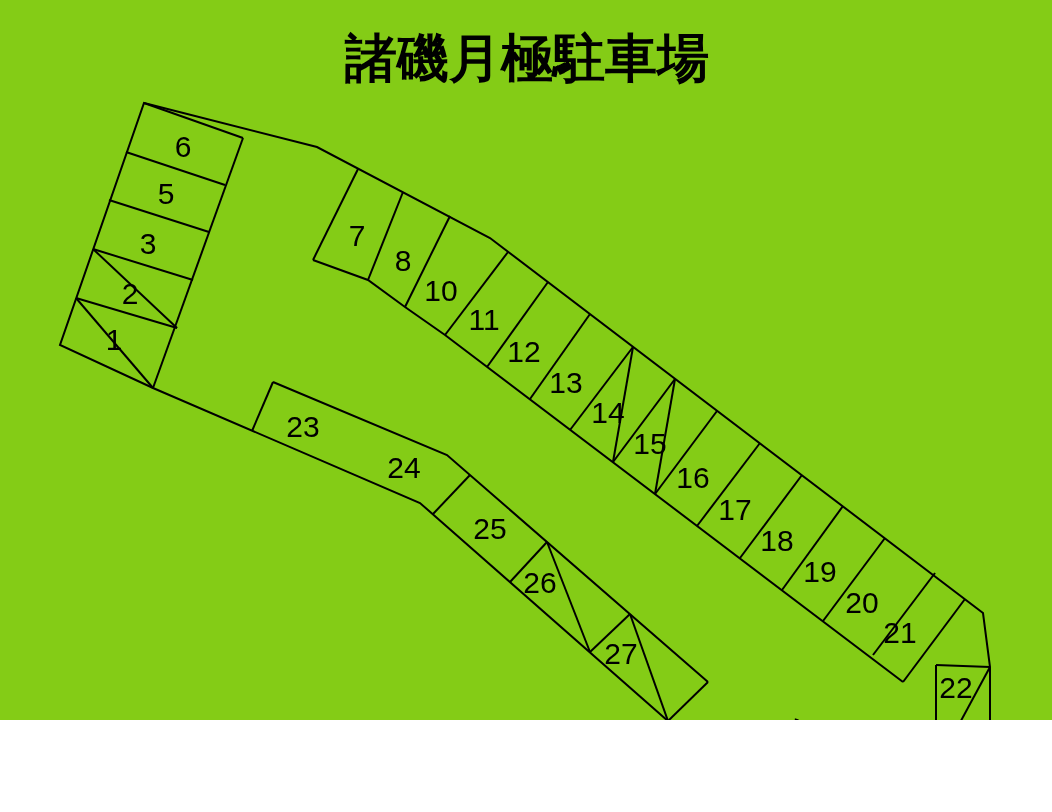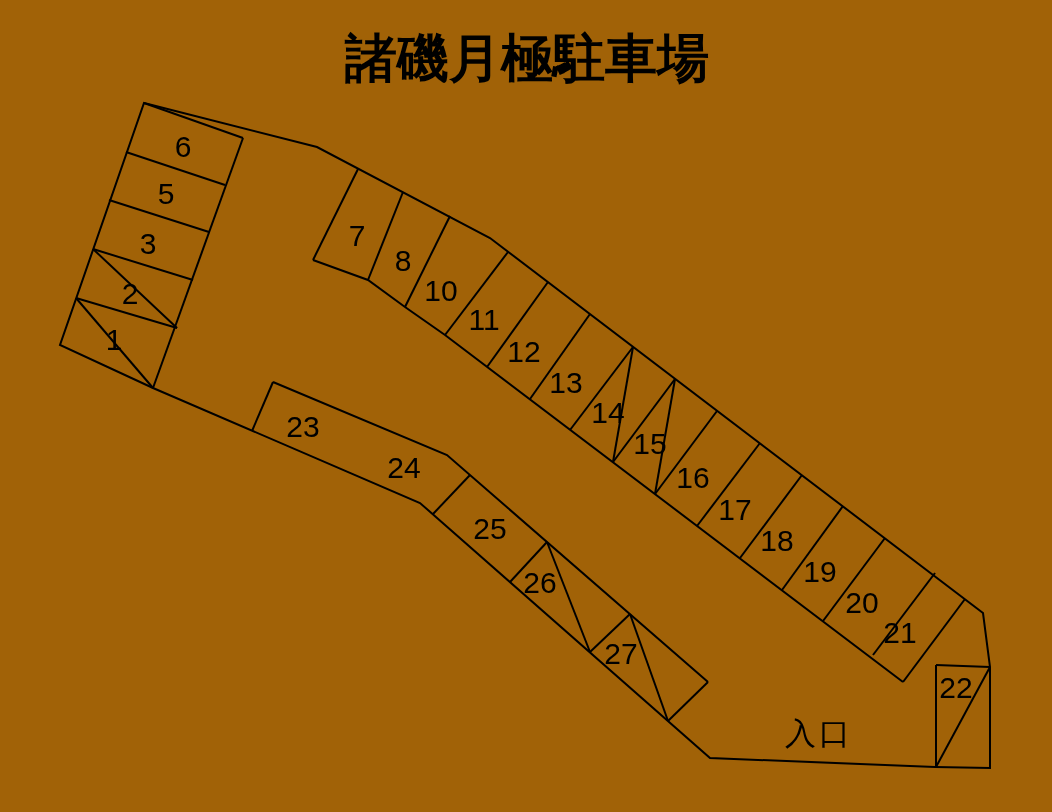--- a/index.html
+++ b/index.html
@@ -3,22 +3,22 @@
 <meta charset="utf-8">
 <style>
   html, body {
     margin: 0;
     padding: 0;
     background: #ffffff;
   }
   .canvas {
     position: relative;
     width: 1052px;
-    height: 812px;
-    background: #a16207;
+    height: 720px;
+    background: #84cc16;
     overflow: hidden;
     font-family: "Liberation Sans", "DejaVu Sans", sans-serif;
   }
   svg.map {
     position: absolute;
     left: 0;
     top: 0;
   }
   .lot-line {
     fill: none;

